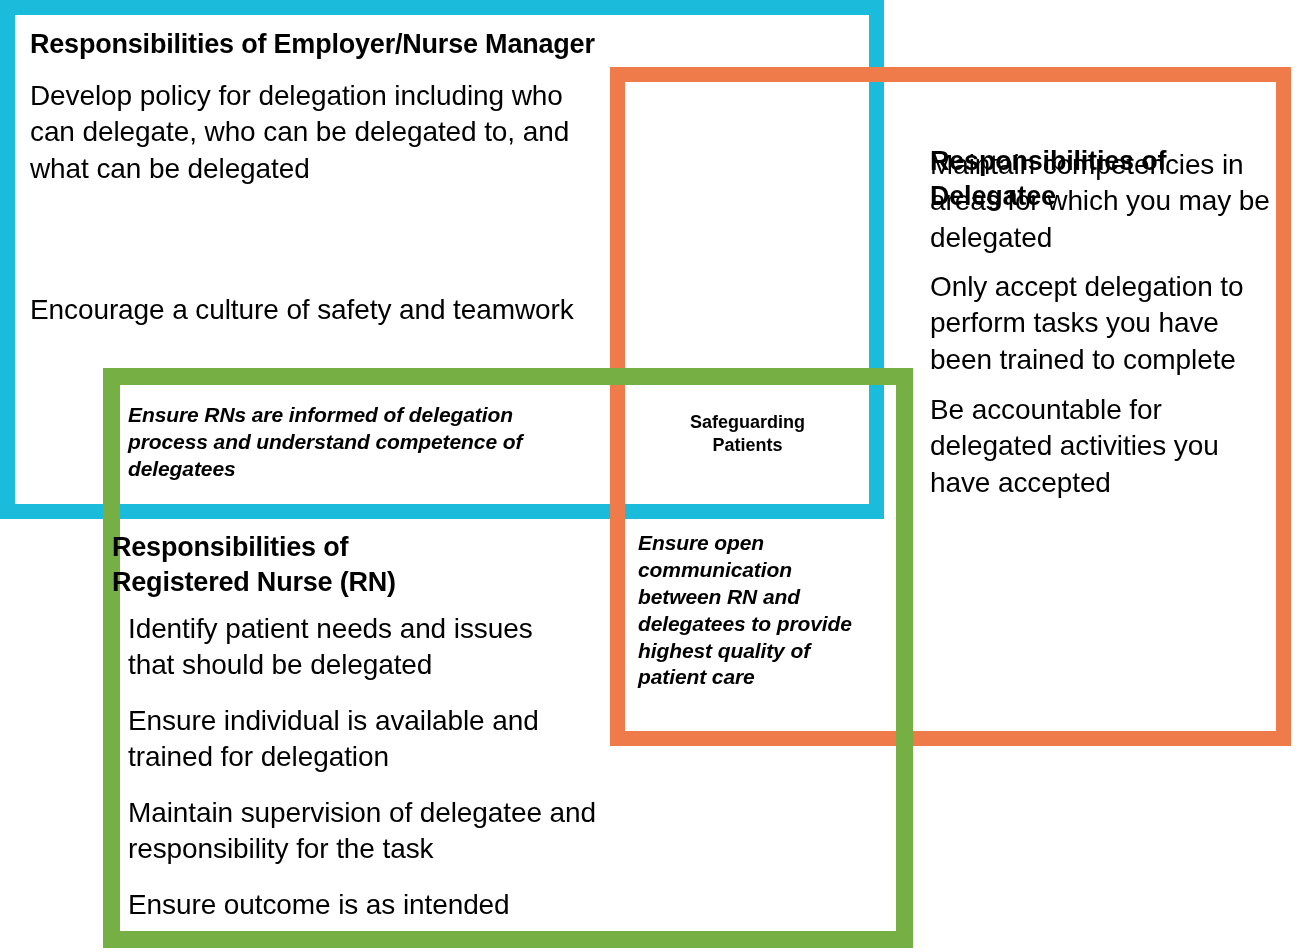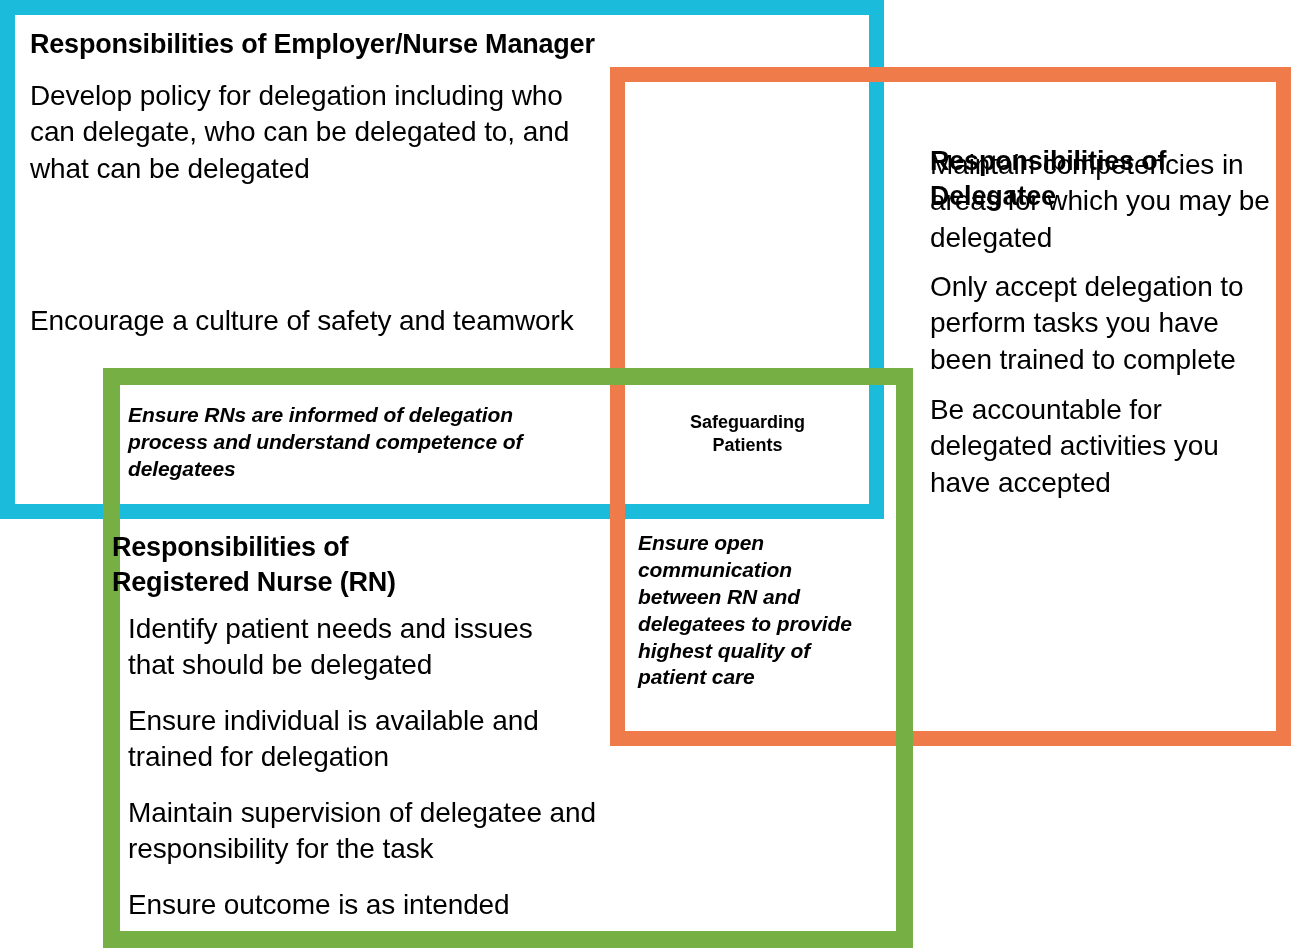--- a/index.html
+++ b/index.html
@@ -78,21 +78,21 @@
     font-weight: bold;
     font-size: 18px;
     line-height: 1.3;
     text-align: center;
   }
 
   
   #employer-heading   { left: 30px;  top: 27px;  width: 600px; }
   #employer-p1        { left: 30px;  top: 78px;  width: 570px; }
   #employer-p2        { left: 30px;  top: 200px; width: 560px; }
-  #employer-p3        { left: 30px;  top: 292px; width: 560px; margin-top: 11px; }
+  #employer-p3        { left: 30px;  top: 292px; width: 560px; }
 
   #training-note      { left: 638px; top: 95px;  width: 215px; }
 
   #delegatee-heading  { left: 930px; top: 96px;  width: 360px; margin-top: 48px; }
   #delegatee-p1       { left: 930px; top: 147px; width: 345px; }
   #delegatee-p2       { left: 930px; top: 269px; width: 350px; }
   #delegatee-p3       { left: 930px; top: 392px; width: 345px; }
 
   #rn-informed-note   { left: 128px; top: 402px; width: 470px; }
 

